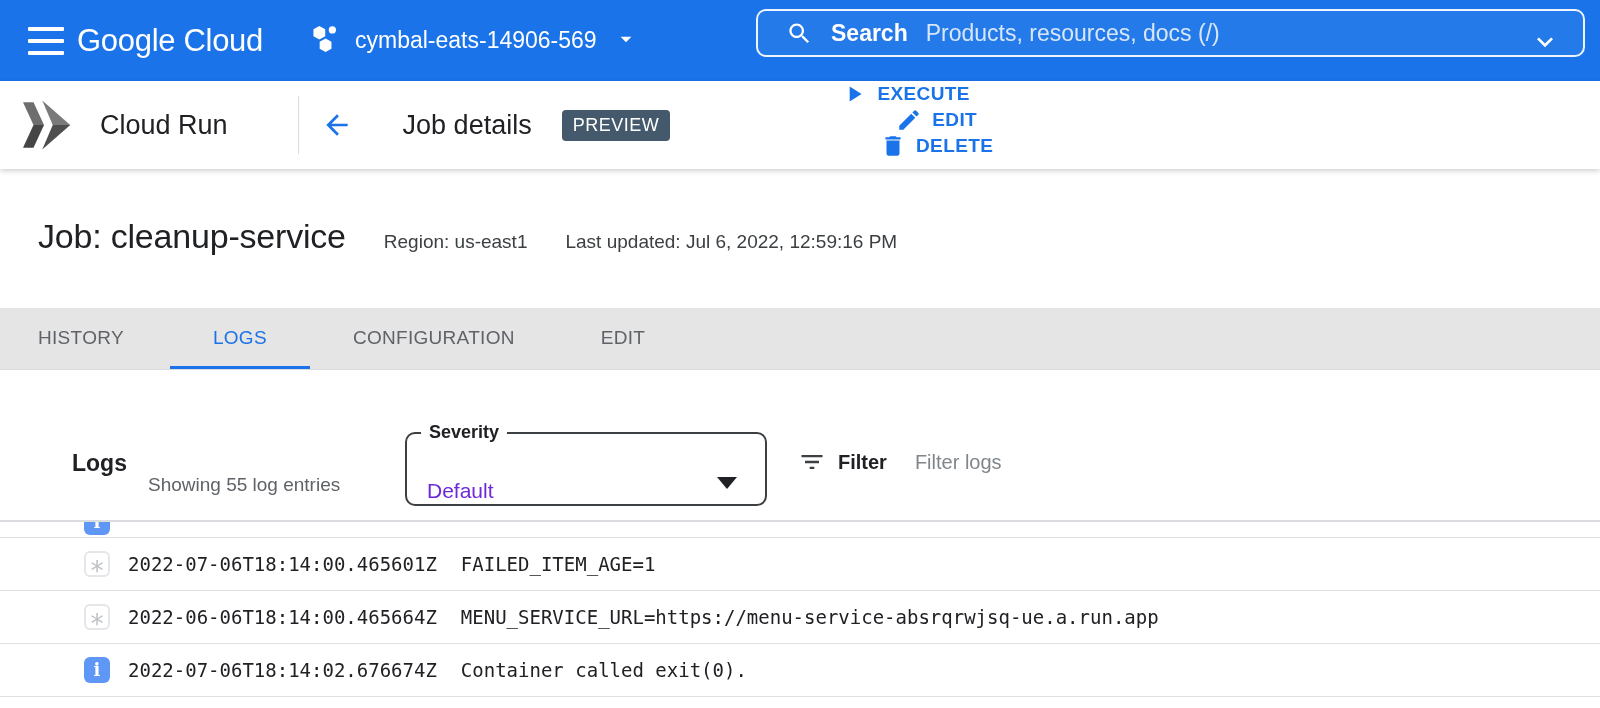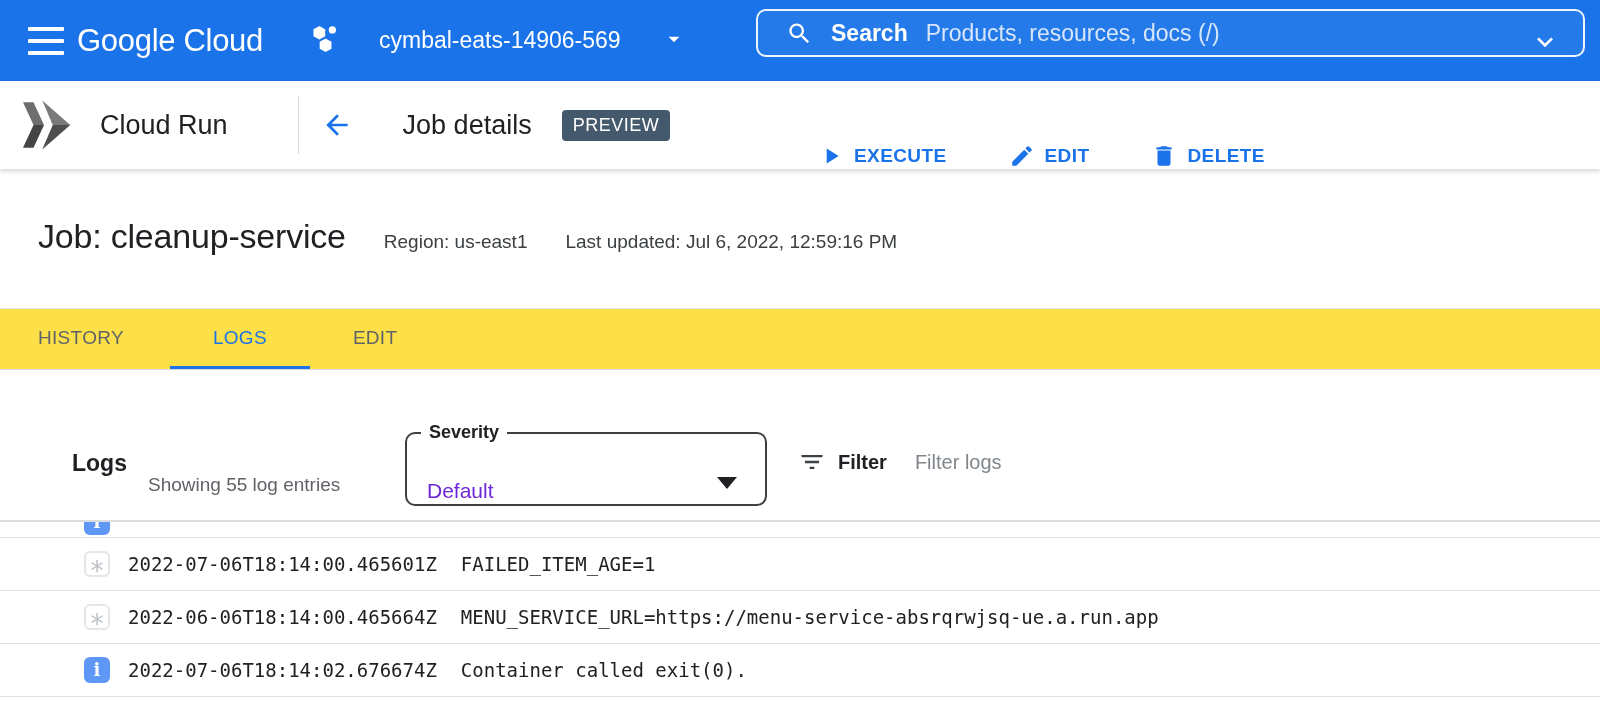--- a/index.html
+++ b/index.html
@@ -5,52 +5,52 @@
   * { margin:0; padding:0; box-sizing:border-box; }
   html,body { width:1600px; height:708px; }
   body { font-family:"Liberation Sans", sans-serif; background:#fff; color:#202124; }
   .page { position:relative; width:1600px; height:708px; overflow:hidden; background:#fff; }
 
   
   .topbar { position:absolute; top:0; left:0; width:1600px; height:81px; background:#1a73e8; display:flex; align-items:center; }
   .menu-btn { width:36px; height:28px; margin-left:28px; display:flex; flex-direction:column; justify-content:space-between; cursor:pointer; }
   .menu-btn span { display:block; height:4px; background:#fff; border-radius:1px; }
   .gc-logo { margin-left:13px; font-size:31px; font-weight:500; color:#fff; letter-spacing:-0.3px; white-space:nowrap; }
-  .project-switcher { margin-left:46px; display:flex; align-items:center; cursor:pointer;gap:24px; }
+  .project-switcher { margin-left:46px; display:flex; align-items:center; cursor:pointer; }
   .project-switcher .pname { color:#fff; font-size:23px; margin-left:14px; }
   .project-switcher .drop { margin-left:16px; }
 
   .searchbar { position:absolute; left:756px; top:9px; width:829px; height:48px; border:2px solid rgba(255,255,255,0.92); border-radius:10px; background:rgba(255,255,255,0.05); display:flex; align-items:center; cursor:text; }
   .searchbar .s-icon { margin-left:28px; display:flex; }
   .searchbar .s-label { color:#fff; font-size:23px; font-weight:600; margin-left:18px; }
   .searchbar .s-ph { color:rgba(255,255,255,0.82); font-size:23px; margin-left:18px; }
   .searchbar .s-chev { position:absolute; right:22px; top:15px; }
 
   
   .appbar { position:absolute; top:81px; left:0; width:1600px; height:88px; background:#fff; box-shadow:0 2px 5px rgba(0,0,0,0.18); display:flex; align-items:center; z-index:5; }
   .cr-icon { margin-left:16px; display:flex; }
   .cr-name { margin-left:28px; font-size:27px; color:#202124; }
   .vdivider { margin-left:70px; width:1px; height:58px; background:#dadce0; }
   .back-btn { margin-left:22px; display:flex; cursor:pointer; }
   .page-title { margin-left:50px; font-size:27px; color:#202124; }
   .preview-badge { margin-left:30px; background:#44596b; color:#fff; font-size:18px; letter-spacing:0.5px; padding:5px 11px; border-radius:4px; }
-  .actions { position:absolute; left:818px; top:0; height:88px; display:flex; align-items:flex-end; }
+  .actions { position:absolute; left:818px; top:0; height:88px; display:flex; align-items:center;flex-direction:column; }
   .action-btn { display:flex; align-items:center; color:#1a73e8; font-size:19px; font-weight:600; letter-spacing:0.4px; cursor:pointer; white-space:nowrap; }
   .action-btn .a-icon { display:flex; margin-right:10px; }
   .action-btn + .action-btn { margin-left:62px; }
 
   
   .job-header { position:absolute; top:169px; left:0; width:1600px; height:139px; background:#fff; }
   .job-line { position:absolute; left:38px; top:48px; display:flex; align-items:baseline; }
   .job-title { font-size:34px; color:#202124; letter-spacing:-0.2px; }
   .job-meta { font-size:19px; color:#3c4043; margin-left:38px; white-space:nowrap; }
   .hdivider-1 { position:absolute; top:308px; left:0; width:1600px; height:1px; background:#e3e5e8; }
 
   
-  .tabs { position:absolute; top:309px; left:0; width:1600px; height:61px; display:flex; border-bottom:1px solid #dadce0; background:#fde047; }
+  .tabs { position:absolute; top:309px; left:0; width:1600px; height:61px; display:flex; border-bottom:1px solid #dadce0; background:#e5e5e5; }
   .tab { height:100%; display:flex; align-items:center; padding:0 43px; font-size:19px; font-weight:500; letter-spacing:0.3px; color:#5f6368; cursor:pointer; border-bottom:3px solid transparent; }
   .tab:first-child { padding:0 46px 0 38px; }
   .tab.active { color:#1a73e8; border-bottom-color:#1a73e8; }
 
   
   .logs-controls { position:absolute; top:420px; left:0; width:1600px; height:98px; }
   .logs-heading { position:absolute; left:72px; top:30px; font-size:23px; font-weight:700; color:#202124; }
   .logs-summary { position:absolute; left:148px; top:34px; font-size:19px; color:#5f6368;margin-top:20px; }
   .severity-field { position:absolute; left:405px; top:2px; width:362px; height:84px; border:2px solid #3c4043; border-radius:10px; cursor:pointer; }
   .severity-field legend { margin-left:14px; padding:0 8px; font-size:18px; font-weight:600; color:#202124; }
@@ -169,20 +169,21 @@
       <span class="job-title">Job: cleanup-service</span>
       <span class="job-meta">Region: us-east1</span>
       <span class="job-meta">Last updated: Jul 6, 2022, 12:59:16 PM</span>
     </div>
   </div>
   <div class="hdivider-1"></div>
 
   <div class="tabs">
     <div class="tab">HISTORY</div>
     <div class="tab active">LOGS</div>
+    <div class="tab">CONFIGURATION</div>
     <div class="tab">EDIT</div>
   </div>
 
   <div class="logs-controls">
     <span class="logs-heading">Logs</span>
     <span class="logs-summary">Showing 55 log entries</span>
     <fieldset class="severity-field">
       <legend>Severity</legend>
       <span class="severity-value">Default</span>
       <span class="severity-arrow"></span>

